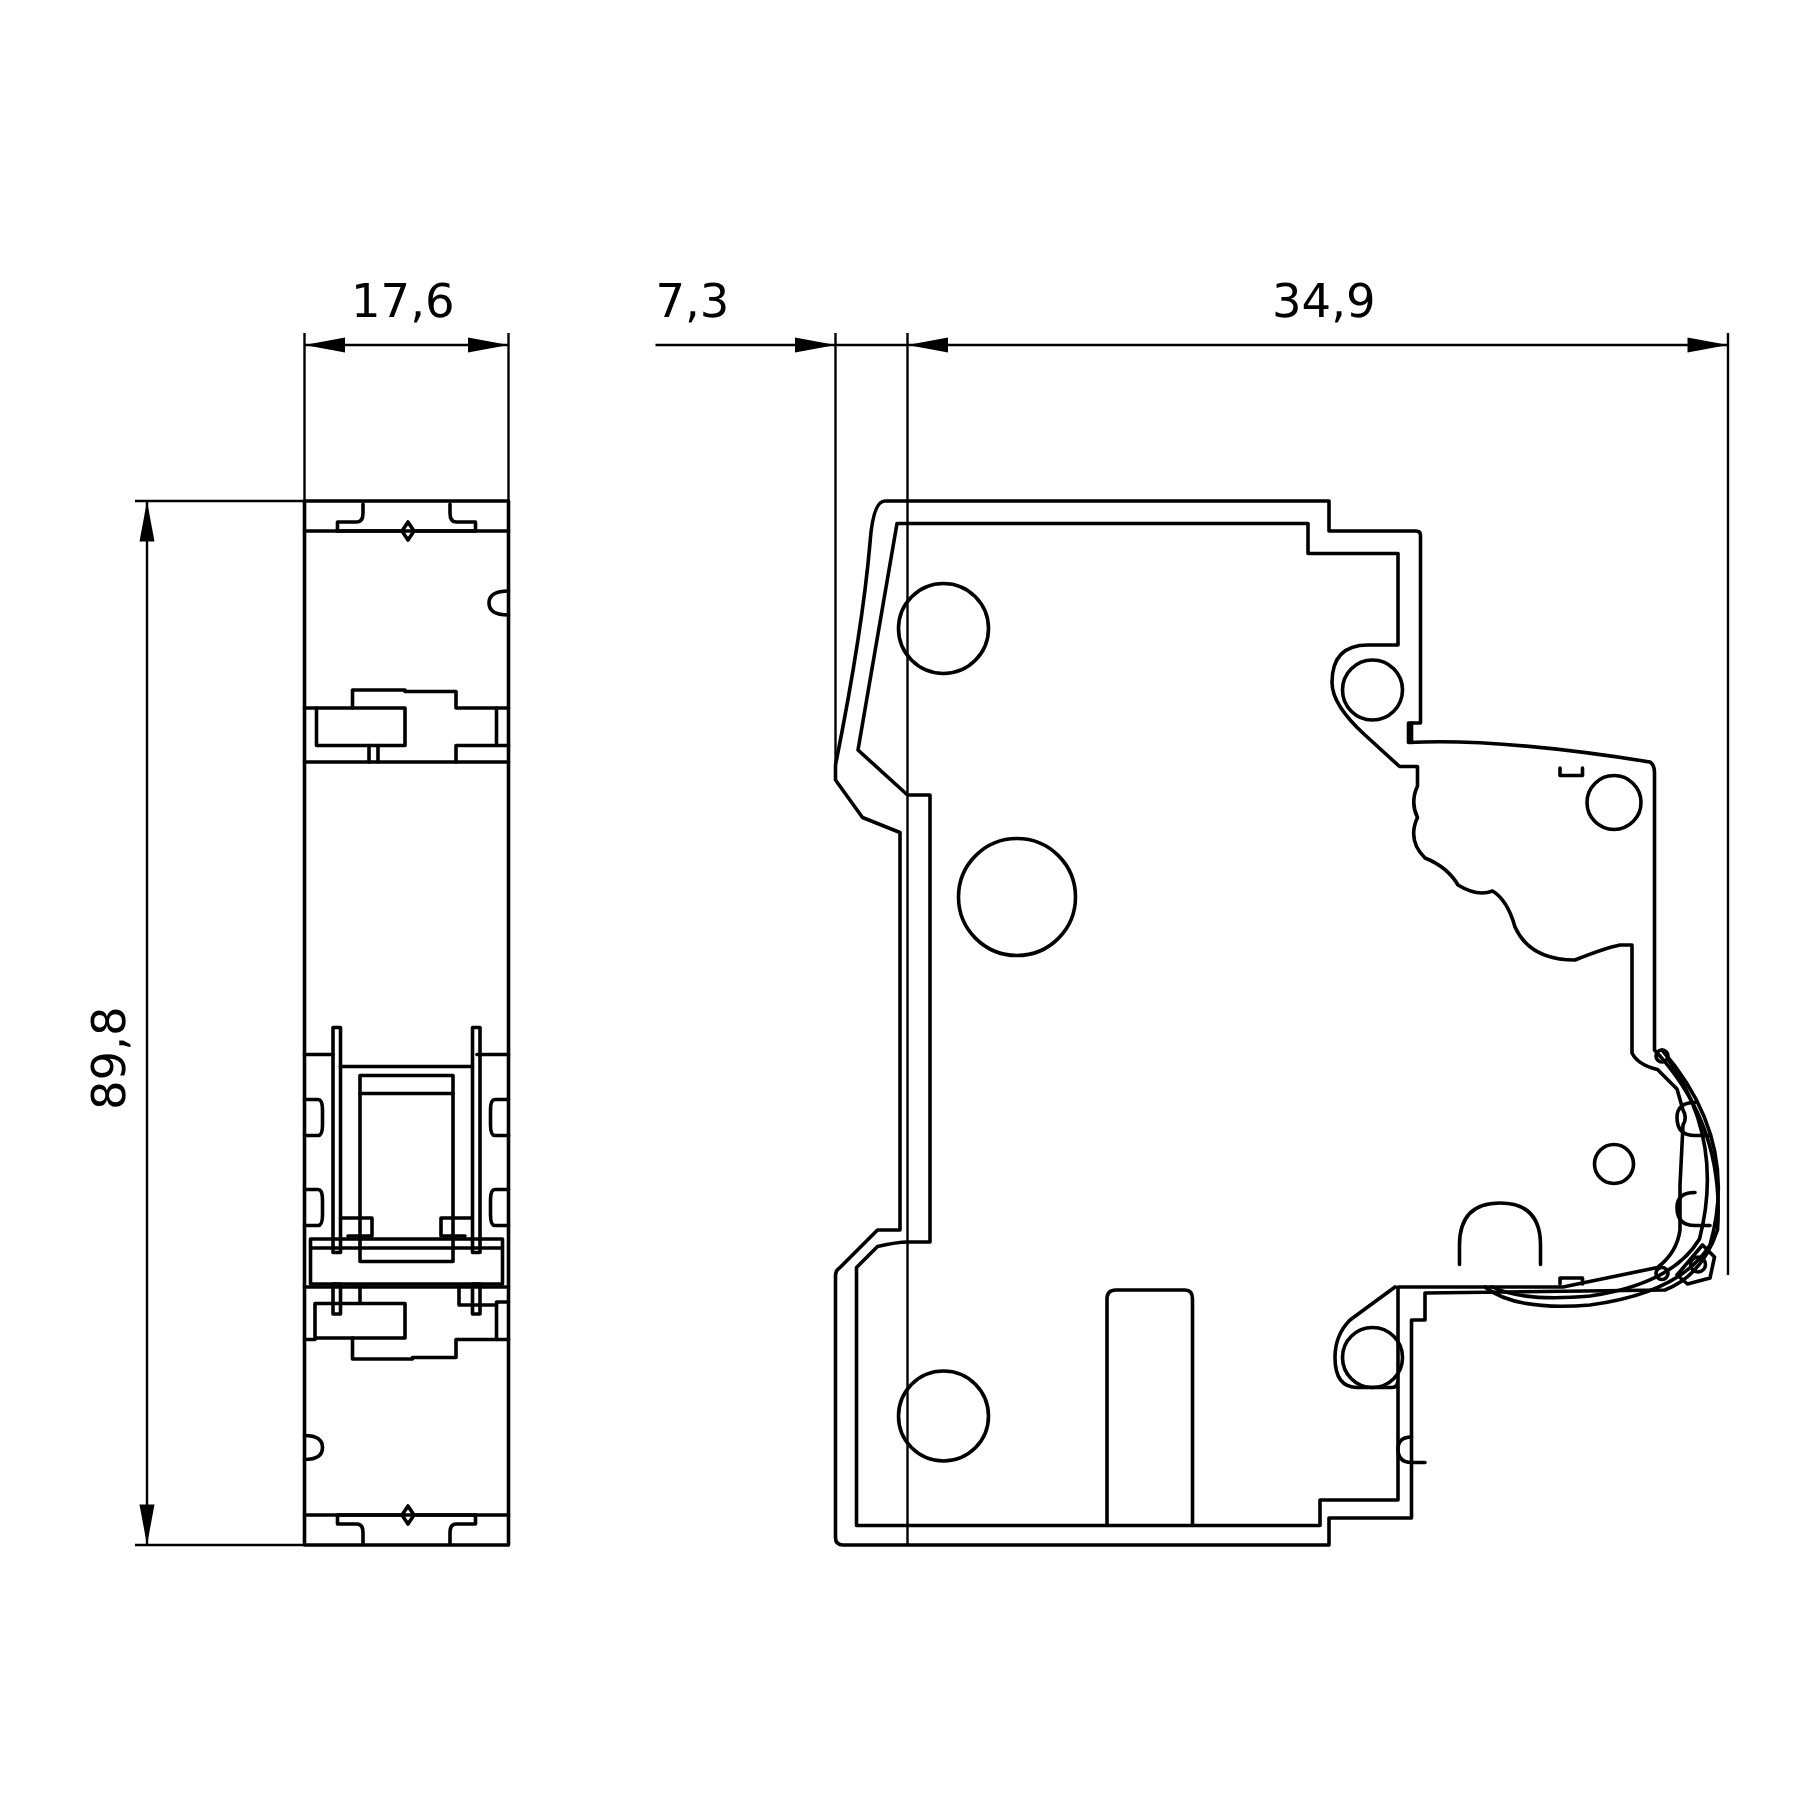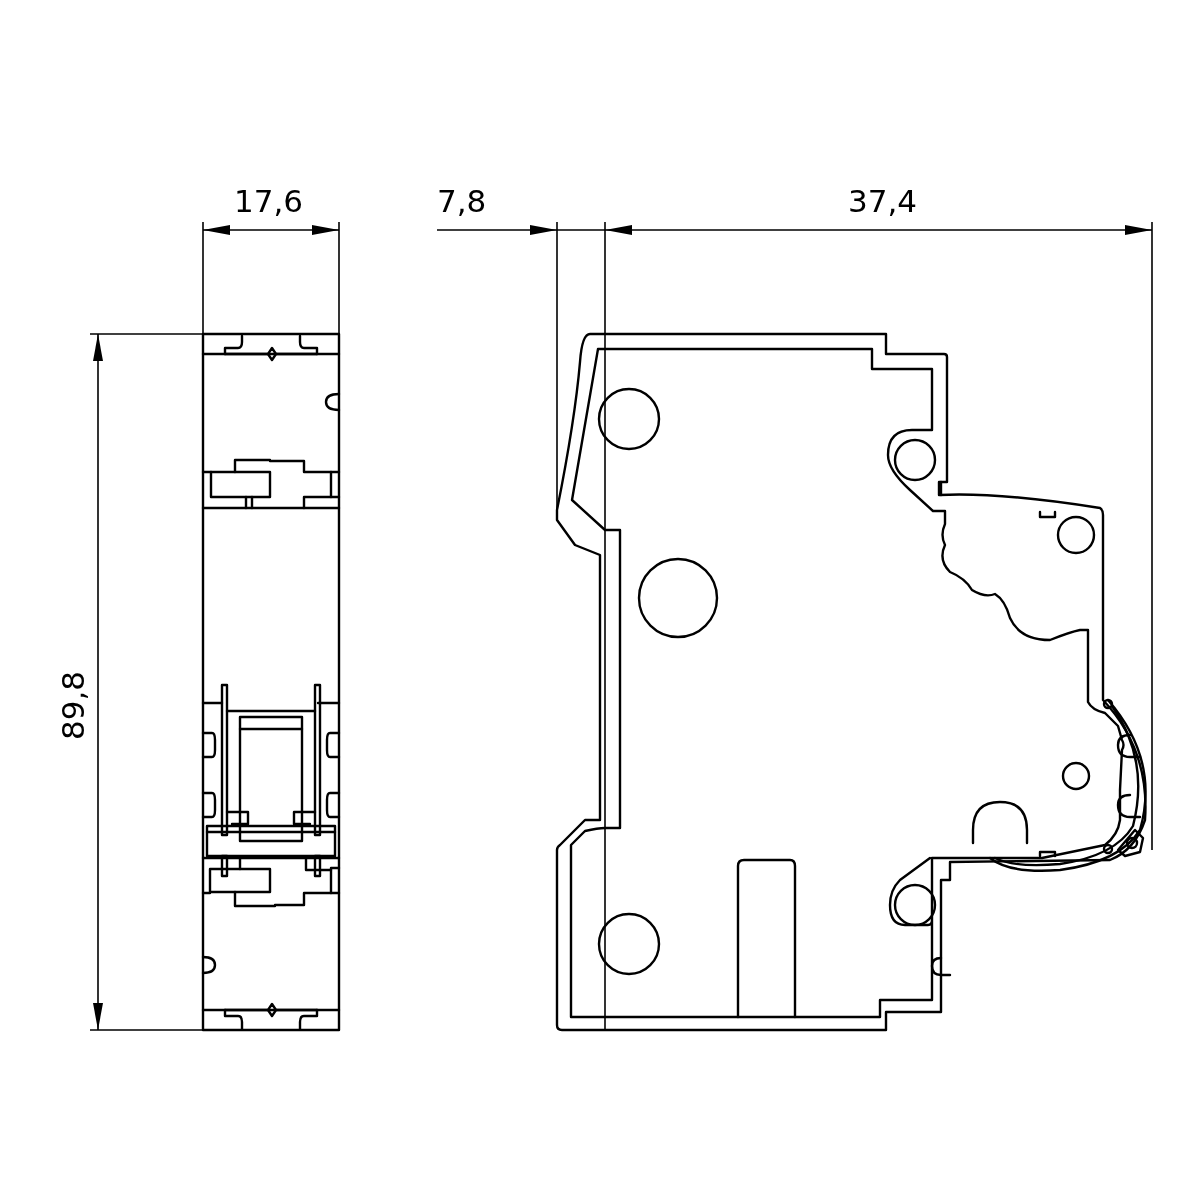--- a/index.html
+++ b/index.html
@@ -150,16 +150,16 @@
     <path class="ln" d="M1040,856 L1040,852 L1055,852 L1055,856"></path>
 
     <path class="ln" d="M941,958 Q932,958 932,966 Q932,975 941,975 L950,975"></path>
 
     <path class="ln" d="M941,482 L941,495"></path>
   </g>
 </svg>
 
   
   <div class="dim-label" style="left:234px; top:186px;">17,6</div>
-  <div class="dim-label" style="left:437px; top:186px;">7,8</div>
-  <div class="dim-label" style="left:848px; top:186px;">37,4</div>
+  <div class="dim-label" style="left:437px; top:186px;">7,3</div>
+  <div class="dim-label" style="left:848px; top:186px;">34,9</div>
   <div class="dim-label vert" style="left:39px; top:690px;">89,8</div>
 </div>
 
 </body></html>

